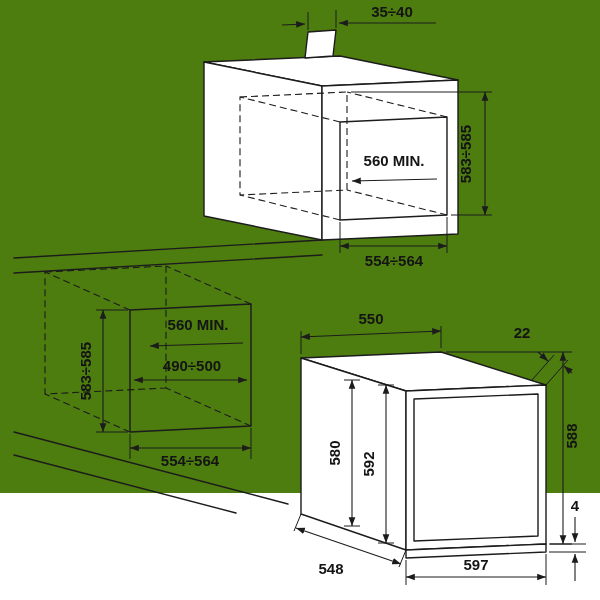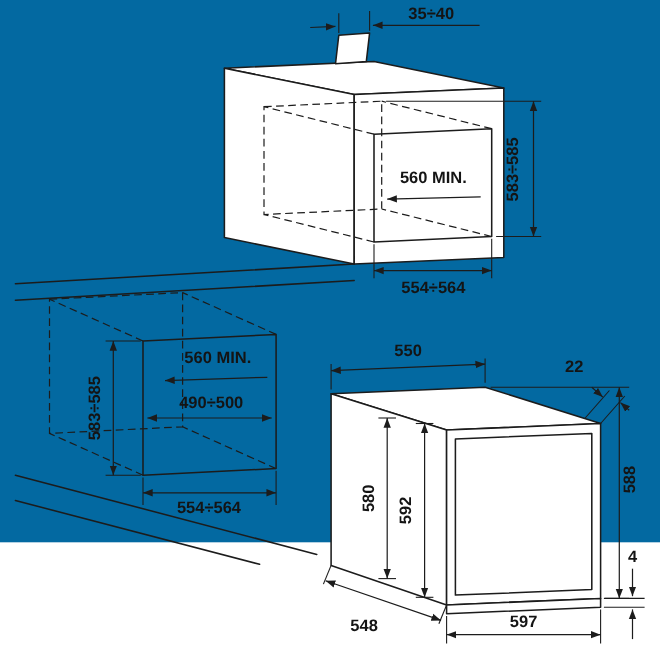--- a/index.html
+++ b/index.html
@@ -1,20 +1,20 @@
 <!DOCTYPE html>
 <html><head>
 <meta charset="utf-8">
 <style>
   html,body{
     margin:0;padding:0;width:600px;height:600px;
     background:#ffffff;overflow:hidden;
     font-family:"Liberation Sans","DejaVu Sans",sans-serif;
   }
-  .stage{width:600px;height:493px;position:relative;background:#0369a1;}
+  .stage{width:600px;height:493px;position:relative;background:#4d7c0f;}
   svg{display:block}
   .face{fill:#ffffff;stroke:#1c1c1c;stroke-width:1.4;stroke-linejoin:round;}
   .obj{fill:none;stroke:#1c1c1c;stroke-width:1.4;stroke-linejoin:round;stroke-linecap:round;}
   .dash{fill:none;stroke:#1c1c1c;stroke-width:1.1;stroke-dasharray:7 4;}
   .dim{fill:none;stroke:#1c1c1c;stroke-width:1.1;}
   .ext{fill:none;stroke:#1c1c1c;stroke-width:1;}
   .tick{fill:none;stroke:#1c1c1c;stroke-width:1;}
   .lbl{font-family:"Liberation Sans","DejaVu Sans",sans-serif;font-size:15px;font-weight:700;fill:#141414;}
 </style>
 </head>

